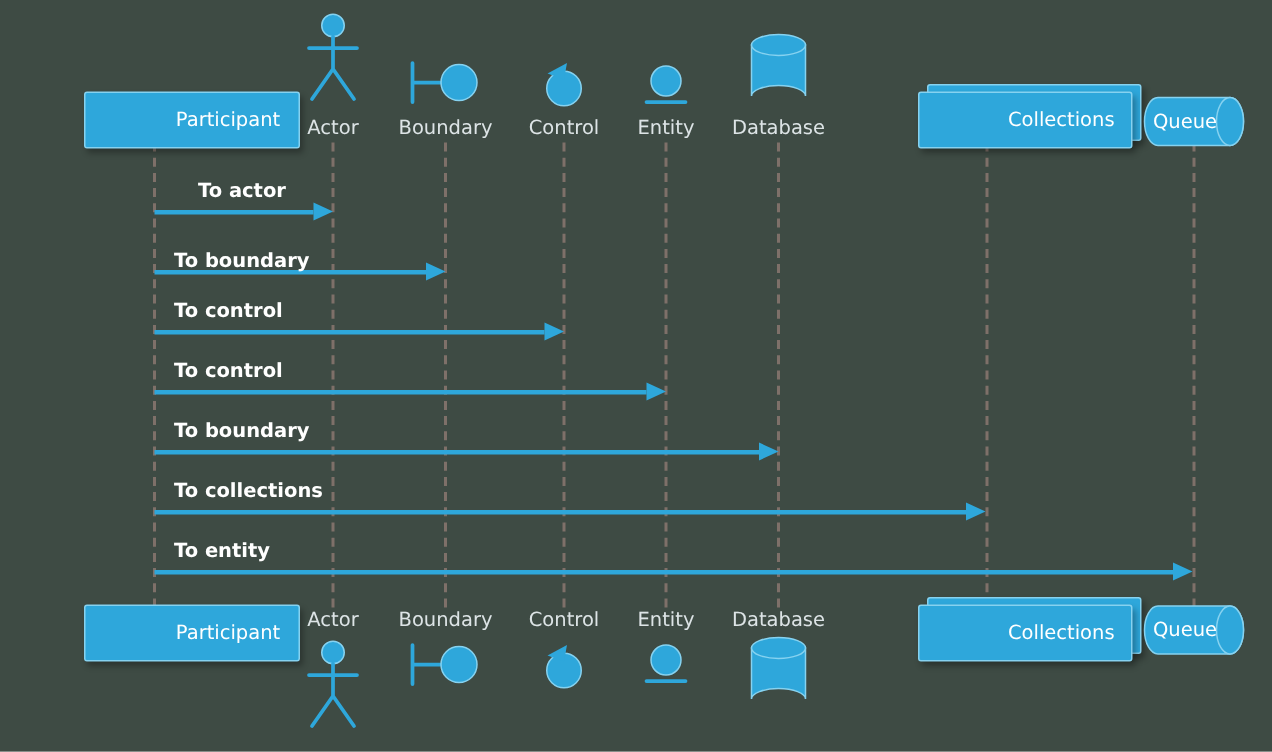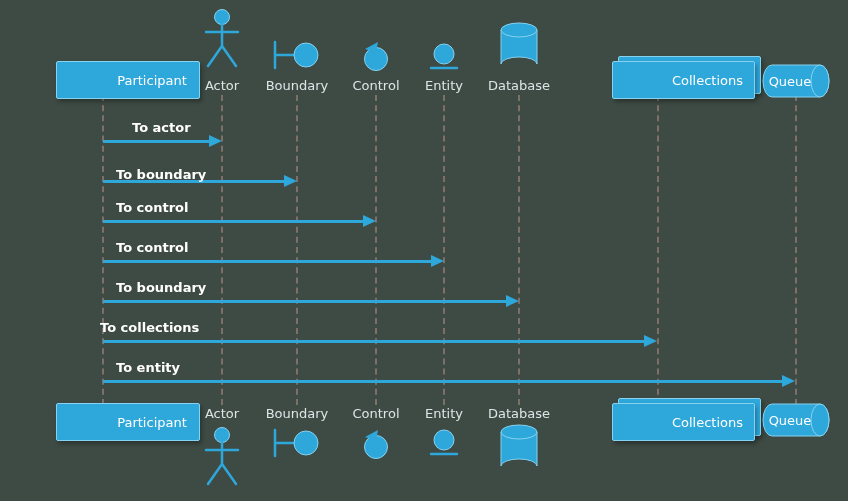--- a/index.html
+++ b/index.html
@@ -62,21 +62,21 @@
     <div class="msg-label" style="left:116px;top:240px">To control</div>
     <div class="msg-line" style="left:103px;top:260px;width:328px"></div>
     <div class="msg-head" style="left:431px;top:255px"></div>
   </div>
   <div>
     <div class="msg-label" style="left:116px;top:280px">To boundary</div>
     <div class="msg-line" style="left:103px;top:300px;width:403px"></div>
     <div class="msg-head" style="left:506px;top:295px"></div>
   </div>
   <div>
-    <div class="msg-label" style="left:100px;top:320px">To collections</div>
+    <div class="msg-label" style="left:116px;top:320px">To collections</div>
     <div class="msg-line" style="left:103px;top:340px;width:541px"></div>
     <div class="msg-head" style="left:644px;top:335px"></div>
   </div>
   <div>
     <div class="msg-label" style="left:116px;top:360px">To entity</div>
     <div class="msg-line" style="left:103px;top:380px;width:679px"></div>
     <div class="msg-head" style="left:782px;top:375px"></div>
   </div>
 
   <div class="pbox" style="left:56px;top:61px;width:94px;height:36px">

